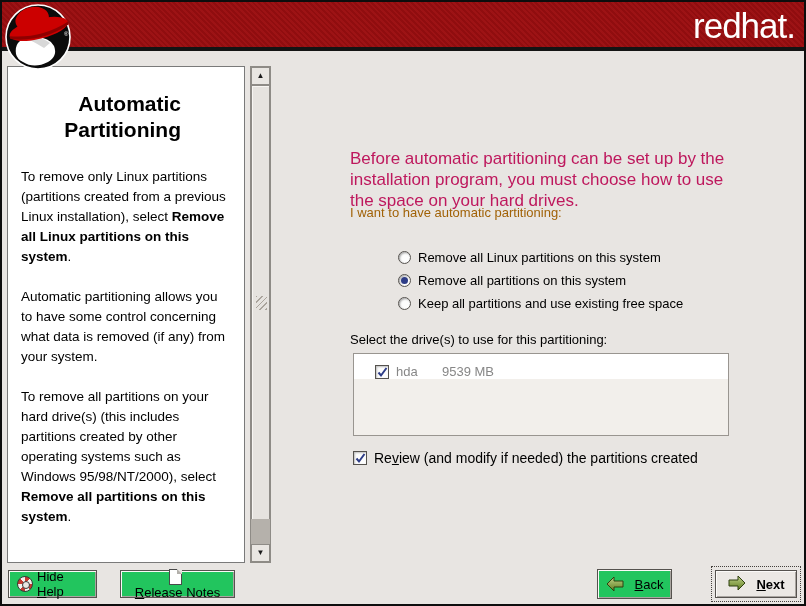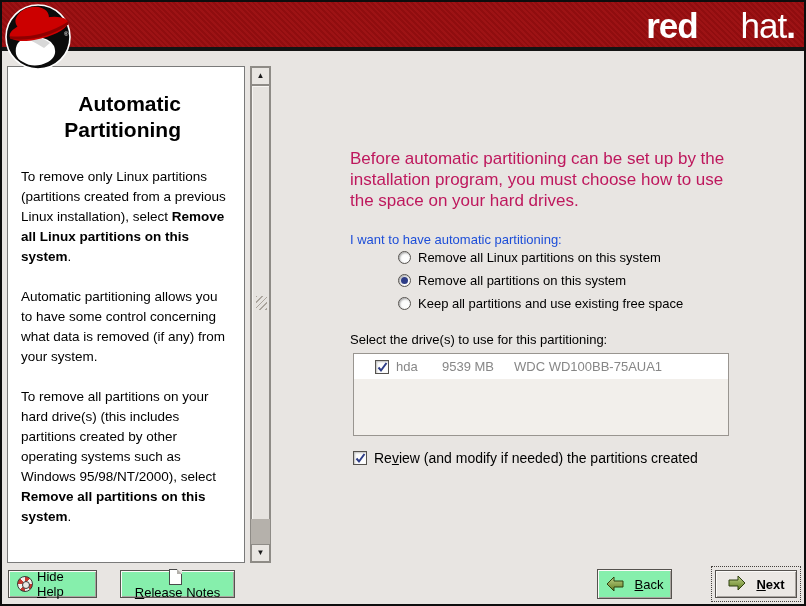--- a/index.html
+++ b/index.html
@@ -14,22 +14,22 @@
     position:absolute; top:0; left:0; right:0; height:49px;
     background:#9b0e10;
     background-image:repeating-linear-gradient(45deg, rgba(0,0,0,0.07) 0 2px, rgba(255,255,255,0.02) 2px 4px);
     border-bottom:4px solid #141414;
   }
   .logo { position:absolute; top:0; left:2px; width:69px; height:69px; z-index:5; }
   .wordmark {
     position:absolute; top:6px; right:9px; color:#fff;
     font-size:35px; letter-spacing:-1px; line-height:1;
   }
-  .wordmark .wm-bold { font-weight:bold; }
-  .wordmark .wm-light { font-weight:normal;padding-left:43px; }
+  .wordmark .wm-bold { font-weight:normal; }
+  .wordmark .wm-light { font-weight:normal; }
   
   .help-panel {
     position:absolute; left:5px; top:64px; width:238px; height:497px;
     background:#fff; border:1px solid #7a7a7a; padding:10px 12px 0 13px;
     overflow:hidden; color:#000;
   }
   .help-title {
     font-size:21px; font-weight:bold; line-height:26px;
     max-width:160px; margin:14px 0 24px 0; letter-spacing:0;text-align:right;
   }
@@ -53,52 +53,52 @@
     background:#e6e3df; border:1px solid #8e8b86;
     box-shadow:inset 1px 1px 0 #f7f5f2;
   }
   .sb-grip {
     position:absolute; left:4px; top:50%; margin-top:-7px; width:11px; height:14px;
     background:repeating-linear-gradient(135deg, #aaa49c 0 1px, transparent 1px 4px);
   }
   .sb-trough-dark { position:absolute; left:0; bottom:18px; width:19px; height:25px; background:#b5b1ab; }
   
   .intro { position:absolute; left:348px; top:146px; font-size:17px; line-height:21px; color:#be185d; }
-  .prompt { position:absolute; left:348px; top:230px; font-size:13px; color:#1d4ed8; }
+  .prompt { position:absolute; left:348px; top:203px; font-size:13px; color:#a16207; }
   .radio-group { position:absolute; left:396px; top:244px; }
   .radio-row { display:flex; align-items:center; height:23px; }
   .radio {
     width:13px; height:13px; border-radius:50%; background:#fdfdfd;
     border:1px solid #55524e; box-shadow:inset 1px 1px 2px rgba(0,0,0,0.35);
     margin-right:7px; flex:none;
   }
   .radio.on { display:flex; align-items:center; justify-content:center; }
   .radio.on::after { content:""; width:7px; height:7px; border-radius:50%; background:#2e3d87; }
   .radio-label { font-size:13px; color:#000; white-space:nowrap; }
   .drives-label { position:absolute; left:348px; top:330px; font-size:13px; color:#000; }
   .drive-list {
     position:absolute; left:351px; top:351px; width:376px; height:83px;
     background:#f2efeb; border:1px solid #999590;
   }
-  .drive-row { display:flex; align-items:center; height:25px; background:#fff; padding-left:21px; }
+  .drive-row { display:flex; align-items:flex-end; height:25px; background:#fff; padding-left:21px; }
   .drive-row .cell { font-size:13px; color:#878787; white-space:nowrap; }
   .cell-name { margin-left:7px; width:46px; }
   .cell-size { width:72px; }
   .checkbox {
     width:14px; height:14px; background:#fdfdfd; border:1px solid #55524e;
     box-shadow:inset 1px 1px 2px rgba(0,0,0,0.25); position:relative; flex:none;
   }
   .checkbox svg { position:absolute; left:0px; top:0px; display:none; }
   .checkbox.on svg { display:block; }
   .review-row { position:absolute; left:351px; top:448px; display:flex; align-items:center; }
   .review-label { font-size:14px; color:#000; margin-left:7px; white-space:nowrap; }
   .mn { text-decoration:underline; }
   
   .btn {
-    position:absolute; height:28px; background:#86efac;
+    position:absolute; height:28px; background:#22c55e;
     border:1px solid #55524e;
     box-shadow:inset 1px 1px 0 #fbfaf8, inset -1px -1px 0 #a9a5a0;
     display:flex; align-items:center; justify-content:center;
     font-size:13px; color:#000; cursor:default; padding:0 8px;
   }
   .btn .ico { margin-right:4px; flex:none; display:flex; align-items:center; }
   .btn-hide-help { left:6px; top:568px; width:89px; }
   .btn-release { left:118px; top:568px; width:115px;flex-direction:column; }
   .btn-back { left:595px; top:567px; width:75px; height:30px; }
   .btn-back .ico, .btn-next-inner .ico { margin-right:10px; }
@@ -195,21 +195,20 @@
 
   <div class="drive-list">
     <div class="drive-row">
       <span class="checkbox on">
         <svg width="13" height="13" viewBox="0 0 13 13">
             <path d="M2.5 6.5 L5 9.5 L10.5 2" stroke="#2e3d87" stroke-width="2" fill="none"></path>
           </svg>
       </span>
       <span class="cell cell-name">hda</span>
       <span class="cell cell-size">9539 MB</span>
-      <span class="cell cell-model">WDC WD100BB-75AUA1</span>
     </div>
   </div>
 
   <div class="review-row">
     <span class="checkbox on">
       <svg width="13" height="13" viewBox="0 0 13 13">
           <path d="M2.5 6.5 L5 9.5 L10.5 2" stroke="#2e3d87" stroke-width="2" fill="none"></path>
         </svg>
     </span>
     <span class="review-label"><span>Re</span><span class="mn">v</span><span>iew (and modify if needed) the partitions created</span></span>

